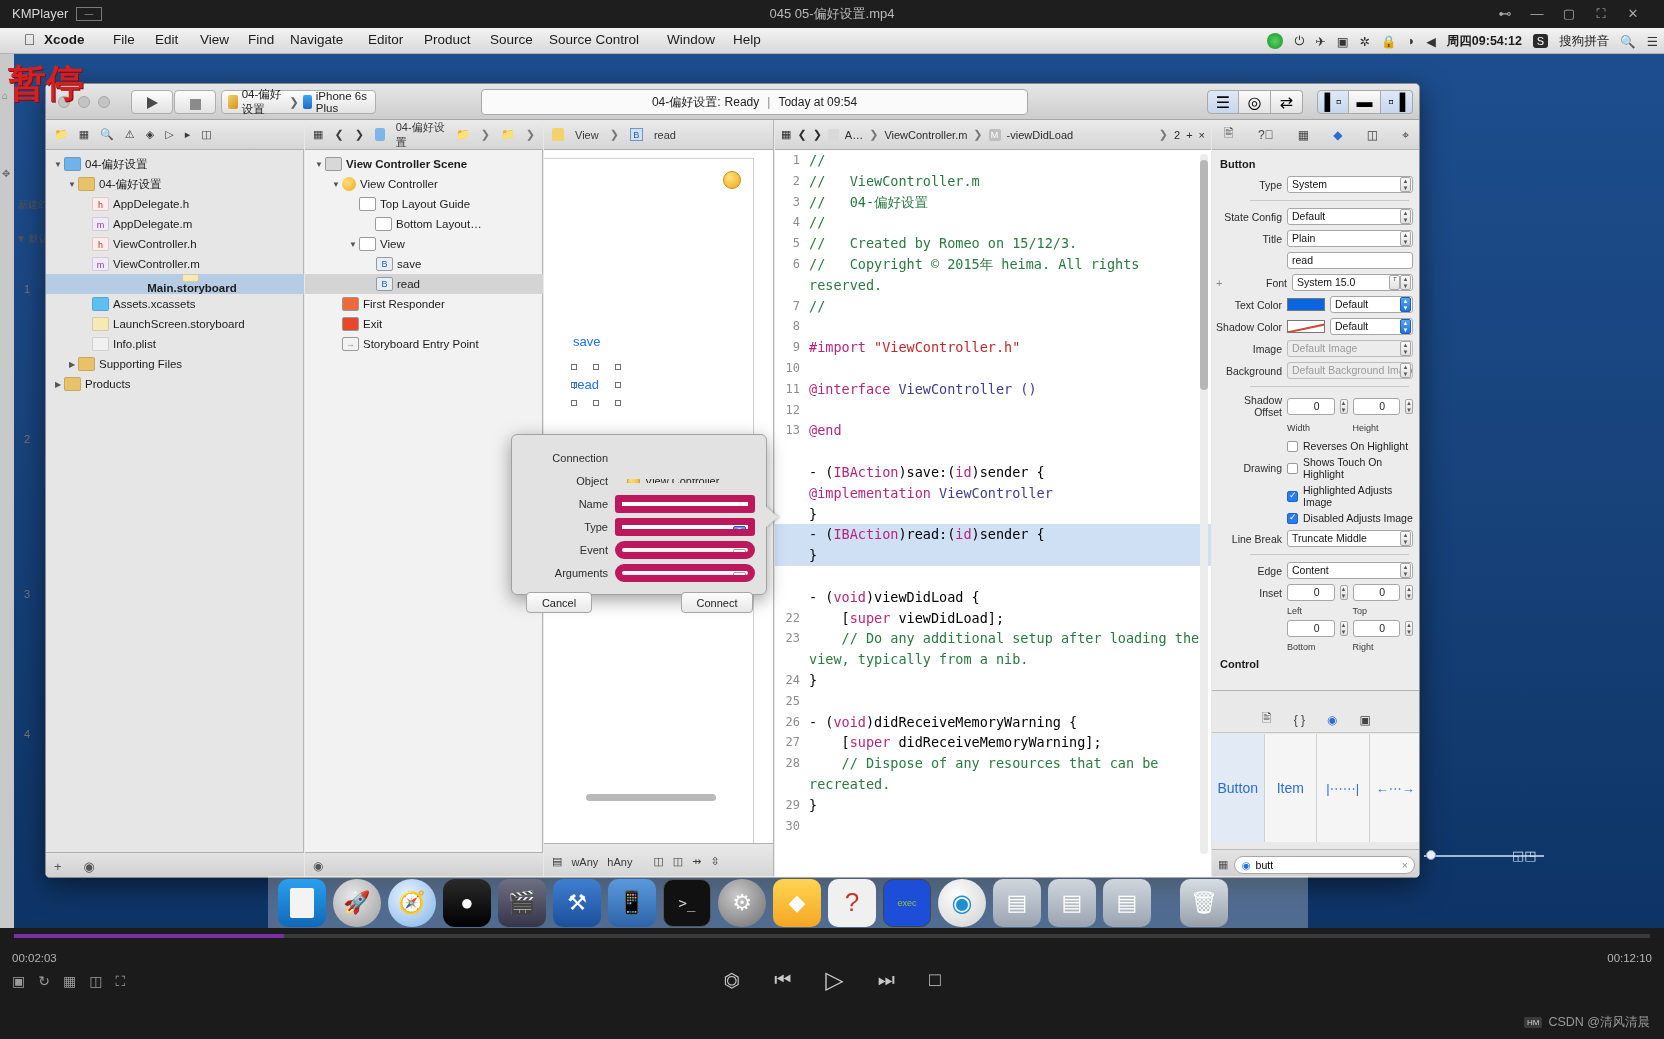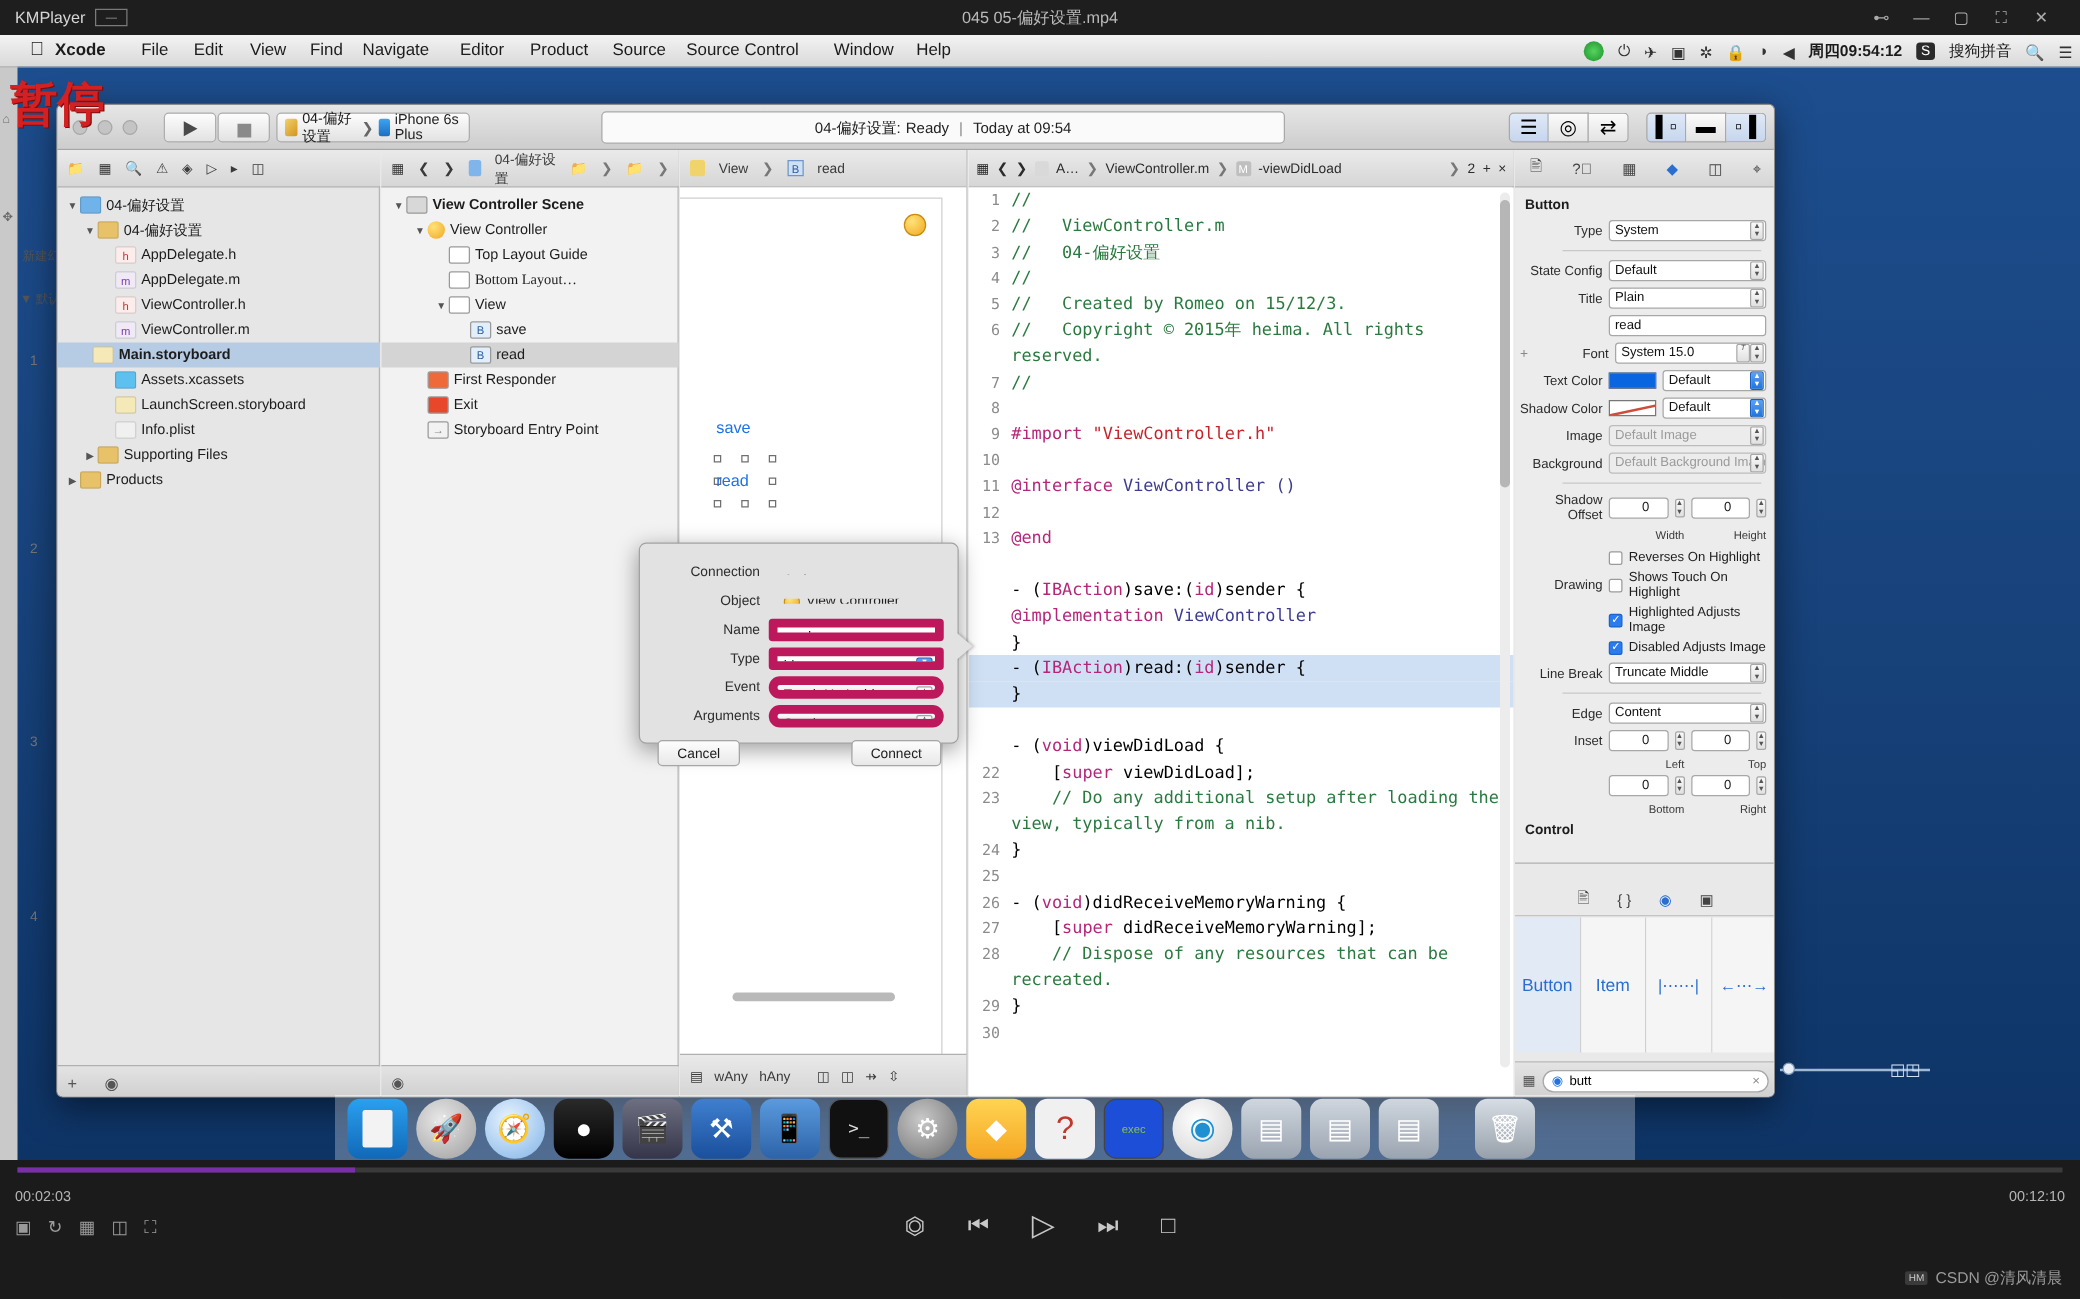--- a/index.html
+++ b/index.html
@@ -148,21 +148,21 @@
   .fval.dim{ color:#9b9b9b; background:#ececec; border-color:#bcbcbc; }
   .stepper{ position:absolute; right:1px; top:0px; width:11px; height:15px;
     background:linear-gradient(180deg,#fafafa,#e0e0e0); border:1px solid #a7a7a7;
     border-radius:2px; font-size:6px; color:#555; text-align:center; line-height:7px;}
   .cbrow{ display:flex; align-items:center; gap:5px; margin-bottom:4px; }
   .cb{ width:11px; height:11px; border:1px solid #9a9a9a; background:#fff; border-radius:2px;
     flex:none; }
   .cb.on{ background:#2a7bf0; border-color:#1d63c8; position:relative; }
   .cb.on:after{ content:"✓"; position:absolute; left:1px; top:-2px; color:#fff; font-size:9px; }
   .divider{ height:1px; background:#c8c8c8; margin:7px 4px 7px 34px; }
-  .sub{ font-size:9px; color:#3a3a3a; text-align:right; }
+  .sub{ font-size:9px; color:#3a3a3a; text-align:left; }
   .numbox{ width:62px; height:17px; background:#fff; border:1px solid #a7a7a7; border-radius:3px;
     font-size:10.5px; text-align:right; padding:0 14px 0 3px; line-height:15px; position:relative;}
   .swatch{ width:38px; height:13px; border:1px solid #777; background:#0a66e0; flex:none; }
   .swatch.shadow{ background:#fff; position:relative; overflow:hidden; }
   .swatch.shadow:after{ content:""; position:absolute; left:-4px; top:6px; width:48px; height:1.5px;
     background:#d04b3a; transform:rotate(-12deg); }
 
   
   #library{ position:absolute; left:0; bottom:0; width:209px; height:189px;
     border-top:1px solid #b0b0b0; background:#e9e9e9; }
@@ -373,21 +373,21 @@
           <div class="row" style="padding-left: 34px;">
             <span class="tw"></span>
             <span class="fi" style="background: rgb(253, 236, 236); color: rgb(192, 57, 43); border-radius: 2px; font-size: 9px; text-align: center; line-height: 14px; border: 1px solid rgba(0, 0, 0, 0.13);">h</span>
             <span>ViewController.h</span>
           </div>
           <div class="row" style="padding-left: 34px;">
             <span class="tw"></span>
             <span class="fi" style="background: rgb(240, 234, 246); color: rgb(125, 59, 176); border-radius: 2px; font-size: 9px; text-align: center; line-height: 14px; border: 1px solid rgba(0, 0, 0, 0.13);">m</span>
             <span>ViewController.m</span>
           </div>
-          <div class="row sel" style="padding-left: 16px;">
+          <div class="row sel" style="padding-left: 34px; flex-direction: column;">
             <span class="tw"></span>
             <span class="fi" style="background: rgb(245, 233, 184); color: rgb(138, 112, 16); border-radius: 2px; font-size: 9px; text-align: center; line-height: 14px; border: 1px solid rgba(0, 0, 0, 0.13);"></span>
             <span style="font-weight: 600;">Main.storyboard</span>
           </div>
           <div class="row" style="padding-left: 34px;">
             <span class="tw"></span>
             <span class="fi" style="background: rgb(94, 192, 239); color: rgb(255, 255, 255); border-radius: 2px; font-size: 9px; text-align: center; line-height: 14px; border: 1px solid rgba(0, 0, 0, 0.13);"></span>
             <span>Assets.xcassets</span>
           </div>
           <div class="row" style="padding-left: 34px;">
@@ -438,21 +438,21 @@
           <div class="row" style="padding-left: 25px;">
             <span class="tw">▼</span>
             <span class="fi" style="background: radial-gradient(circle at 35% 32%, rgb(255, 226, 122), rgb(240, 168, 31)); color: rgb(255, 255, 255); font-size: 9px; text-align: center; line-height: 13px; border-radius: 50%; width: 14px; height: 14px;"></span>
             <span>View Controller</span>
           </div>
           <div class="row" style="padding-left: 42px;">
             <span class="tw"></span>
             <span class="fi" style="background: rgb(255, 255, 255); color: rgb(141, 141, 141); font-size: 9px; text-align: center; line-height: 13px; border: 1px solid rgb(154, 154, 154); border-radius: 2px;"></span>
             <span>Top Layout Guide</span>
           </div>
-          <div class="row" style="padding-left: 42px; font-family: Liberation Serif, serif;">
+          <div class="row" style="padding-left: 58px;">
             <span class="tw"></span>
             <span class="fi" style="background: rgb(255, 255, 255); color: rgb(141, 141, 141); font-size: 9px; text-align: center; line-height: 13px; border: 1px solid rgb(154, 154, 154); border-radius: 2px;"></span>
             <span>Bottom Layout…</span>
           </div>
           <div class="row" style="padding-left: 42px;">
             <span class="tw">▼</span>
             <span class="fi" style="background: rgb(255, 255, 255); color: rgb(141, 141, 141); font-size: 9px; text-align: center; line-height: 13px; border: 1px solid rgb(154, 154, 154); border-radius: 2px;"></span>
             <span>View</span>
           </div>
           <div class="row" style="padding-left: 59px;">

